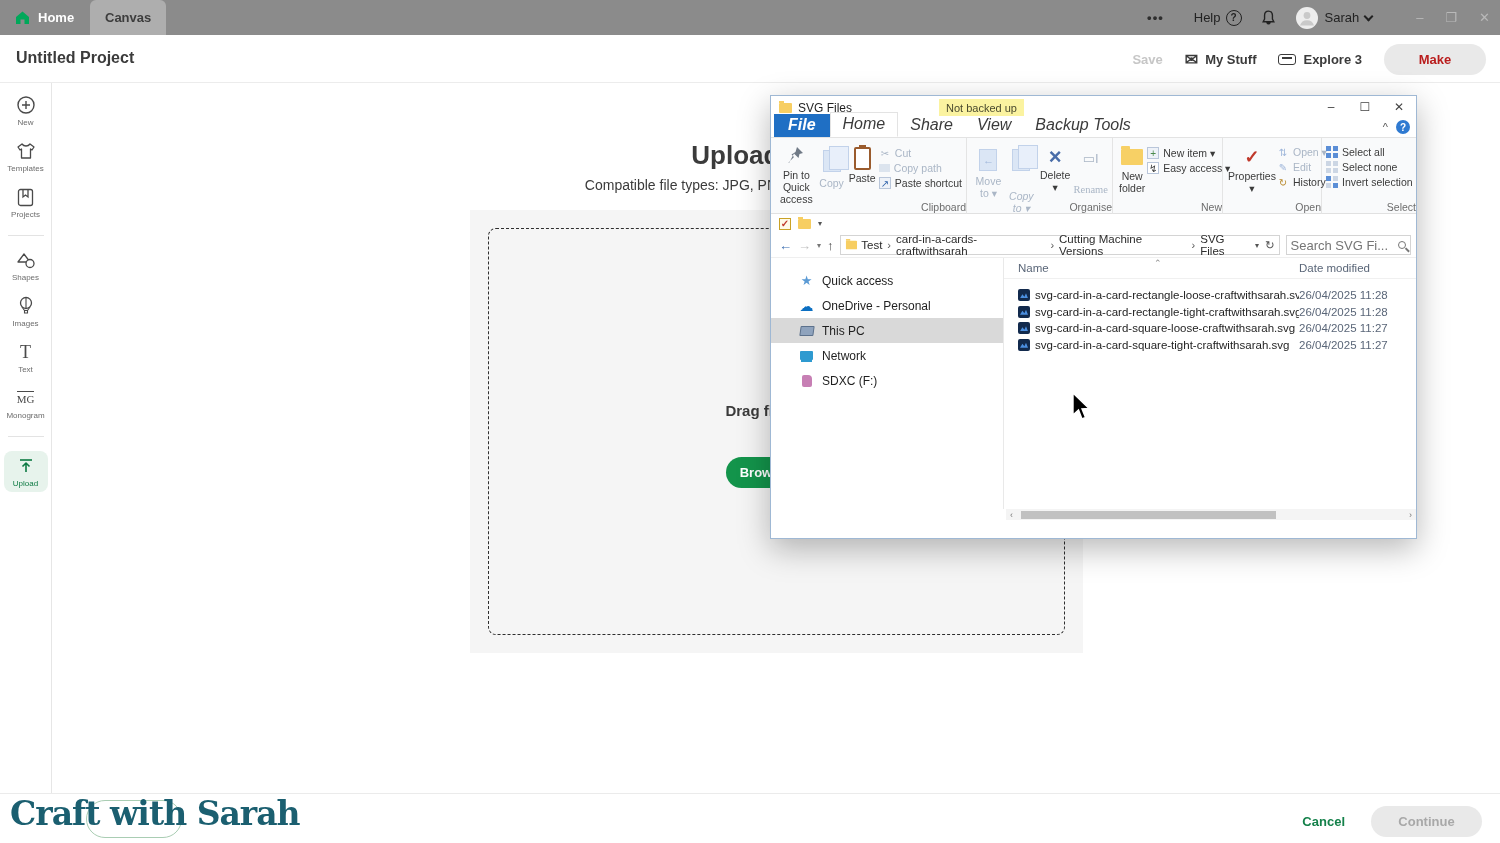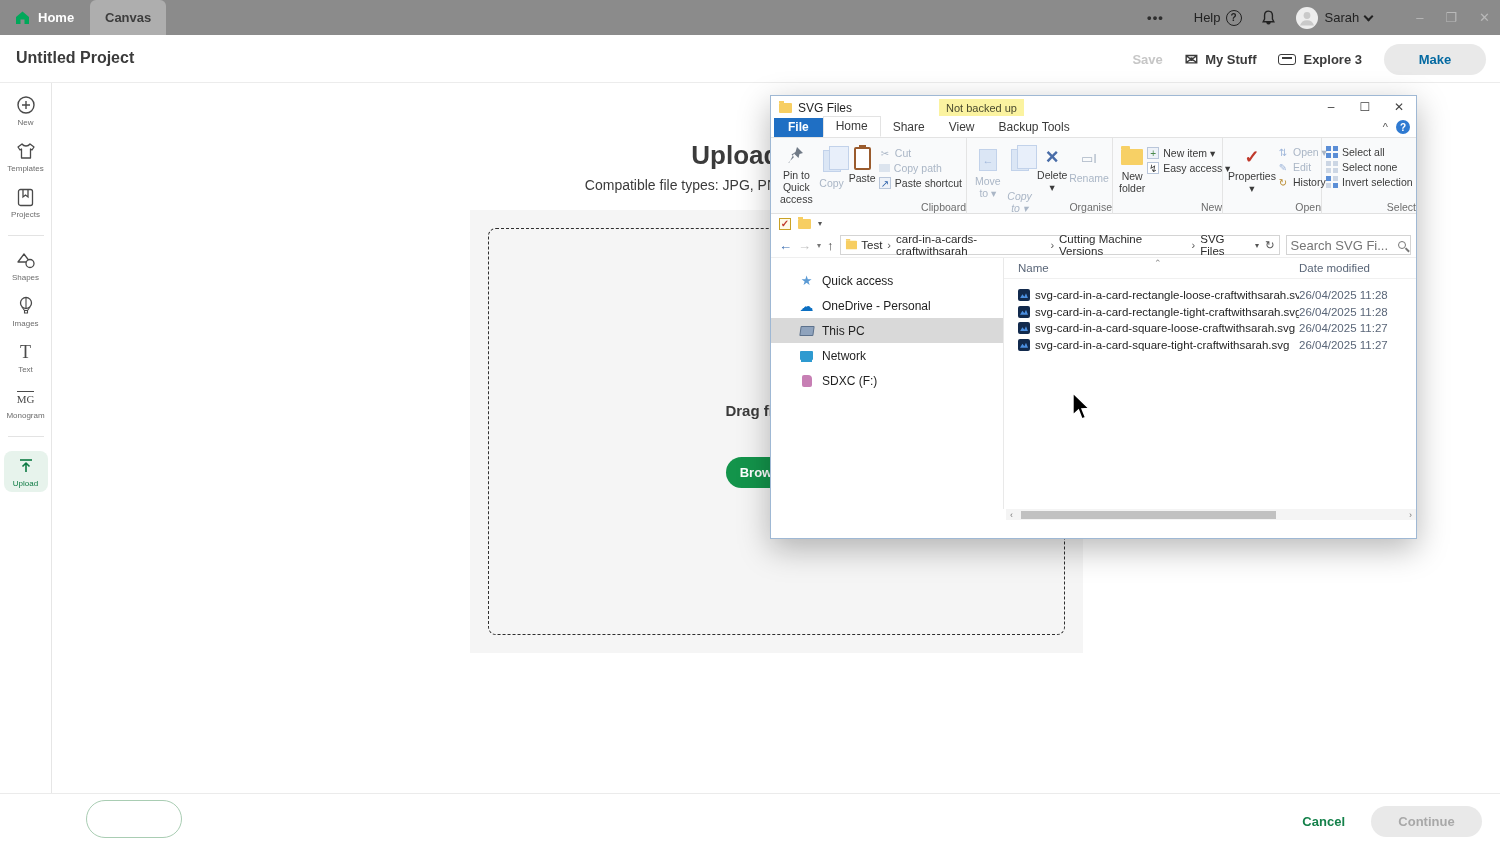--- a/index.html
+++ b/index.html
@@ -20,21 +20,21 @@
   .user-wrap { display:flex; align-items:center; gap:6px; color:#222; font-size:13px; }
   .chev { width:7px; height:7px; border-right:2px solid #222; border-bottom:2px solid #222; transform:rotate(45deg); margin-top:-3px; }
   .winctl { display:flex; align-items:center; gap:22px; margin-left:26px; color:#b9b9b9; font-size:13px; }
 
   
   .appbar { left:0; top:35px; width:1500px; height:48px; background:#fff; border-bottom:1px solid #ececec; }
   .proj-title { left:16px; top:49px; font-size:16px; font-weight:700; color:#3b3b3b; }
   .appbar-right { position:absolute; right:14px; top:35px; height:48px; display:flex; align-items:center; gap:22px; }
   .save-lbl { color:#c6c6c6; font-size:13px; font-weight:700; }
   .bar-link { display:flex; align-items:center; gap:7px; color:#3b3b3b; font-size:13px; font-weight:700; cursor:pointer; }
-  .make-btn { width:102px; height:31px; background:#e9e9e9; border-radius:16px; color:#0369a1; font-size:13px; font-weight:700; display:flex; align-items:center; justify-content:center; }
+  .make-btn { width:102px; height:31px; background:#e9e9e9; border-radius:16px; color:#b91c1c; font-size:13px; font-weight:700; display:flex; align-items:center; justify-content:center; }
   .machine-ico { width:18px; height:11px; border:1.6px solid #3b3b3b; border-radius:3px; position:relative; }
   .machine-ico::after { content:""; position:absolute; left:3px; right:3px; top:2px; height:2px; background:#3b3b3b; }
 
   
   .sidebar { left:0; top:83px; width:52px; height:710px; background:#fff; border-right:1px solid #e6e6e6; display:flex; flex-direction:column; align-items:center; padding-top:12px; }
   .side-item { width:48px; display:flex; flex-direction:column; align-items:center; gap:3px; margin-bottom:14px; cursor:pointer; color:#4a4a4a; }
   .side-item .slbl { font-size:8px; color:#6d6d6d; }
   .side-div { width:36px; height:1px; background:#e3e3e3; margin:2px 0 14px 0; }
   .side-item.sel { background:#e7f3ec; border-radius:8px; padding:5px 0 4px 0; width:44px; color:#0d7a43; }
   .side-item.sel .slbl { color:#0d7a43; }
@@ -59,21 +59,21 @@
   .continue-btn { right:18px; top:806px; width:111px; height:31px; background:#e9e9e9; border:none; border-radius:16px; color:#a8a8a8; font-size:13px; font-weight:700; position:absolute; }
 
   
   .explorer { left:770px; top:95px; width:647px; height:444px; background:#fff; border:1px solid #9fb8d4; box-shadow:0 10px 30px rgba(0,0,0,.28); font-size:12px; color:#1f1f1f; }
   .x-titlebar { left:0; top:0; width:645px; height:23px; background:#fff; display:flex; align-items:center; padding-left:8px; gap:6px; }
   .x-title { font-size:12px; color:#1f1f1f; }
   .x-badge { position:absolute; left:168px; top:3px; height:17px; background:#fbf3a0; padding:1px 7px; font-size:11px; color:#4a4a2e; display:flex; align-items:center; }
   .x-ctl { position:absolute; top:0; right:0; display:flex; }
   .x-ctl span { width:34px; height:22px; display:flex; align-items:center; justify-content:center; color:#444; font-size:12px; cursor:pointer; }
   .x-tabrow { left:0; top:23px; width:645px; height:19px; display:flex; align-items:flex-end; background:#fff; border-bottom:1px solid #e3e3e3; }
-  .x-tab { padding:2px 12px 3px 12px; font-size:12px; color:#3b3b3b; cursor:pointer; }
+  .x-tab { padding:2px 12px 3px 12px; font-size:16px; color:#3b3b3b; cursor:pointer;font-style:italic; }
   .x-tab.file { background:#1f6fc4; color:#fff; font-weight:700; margin-left:3px; padding:2px 14px 3px 14px; }
   .x-tab.active { background:#fff; border:1px solid #e3e3e3; border-bottom:1px solid #fff; }
   .x-tab-right { position:absolute; right:6px; top:24px; display:flex; gap:8px; align-items:center; }
   .ribbon-help { width:14px; height:14px; background:#2f7ad1; color:#fff; border-radius:50%; font-size:10px; font-weight:700; display:flex; align-items:center; justify-content:center; }
   .caret-up { color:#555; font-size:11px; }
 
   .x-ribbon { left:0; top:42px; width:645px; height:76px; background:#f9fafb; border-bottom:1px solid #e1e1e1; display:flex; }
   .rgroup { position:relative; height:76px; border-right:1px solid #e4e4e4; padding:4px 4px 14px 6px; display:flex; align-items:flex-start; gap:2px; }
   .rgroup-lbl { position:absolute; bottom:1px; left:0; right:0; text-align:right; font-size:10.5px; color:#6d6d6d; }
   .bigbtn { display:flex; flex-direction:column; align-items:center; width:50px; padding-top:3px; gap:2px; cursor:pointer; }
@@ -280,20 +280,21 @@
   <div class="abs up-panel">
     <div class="abs drop-zone">
       <div class="abs drag-txt">Drag files here</div>
       <div class="abs or-txt">or</div>
       <button class="abs browse-btn">Browse files</button>
     </div>
   </div>
 
   <div class="abs footer-line"></div>
   <div class="abs logo-pill"></div>
+  <div class="abs logo-txt">Craft with Sarah</div>
   <button class="cancel-btn">Cancel</button>
   <button class="continue-btn">Continue</button>
 
   <div class="abs explorer">
 
     <div class="abs x-titlebar">
       <span class="folder-sm"></span>
       <span class="x-title">SVG Files</span>
     </div>
     <div class="x-badge">Not backed up</div>
@@ -356,21 +357,21 @@
         <div class="bigbtn dis" style="width:34px;">
           <span class="pg back" style="margin-top:4px;"></span>
           <span class="blbl" style="margin-top:17px;font-style:italic;">Copy to ▾</span>
         </div>
         <div class="bigbtn" style="width:36px;">
           <span class="xdel" style="margin-top:2px;">×</span>
           <span class="blbl">Delete ▾</span>
         </div>
         <div class="bigbtn dis" style="width:38px;">
           <span style="margin-top:6px;color:#aab6c6;font-size:13px;">▭I</span>
-          <span class="blbl" style="margin-top:4px;">Rename</span>
+          <span class="blbl" style="margin-top:16px;font-family:Liberation Serif, serif;">Rename</span>
         </div>
         <span class="rgroup-lbl">Organise</span>
       </div>
 
       <div class="rgroup" style="width:110px;">
         <div class="bigbtn" style="width:36px;">
           <span class="folder-ico"></span>
           <span class="blbl" style="margin-top:3px;">New folder</span>
         </div>
         <div class="smallcol">

